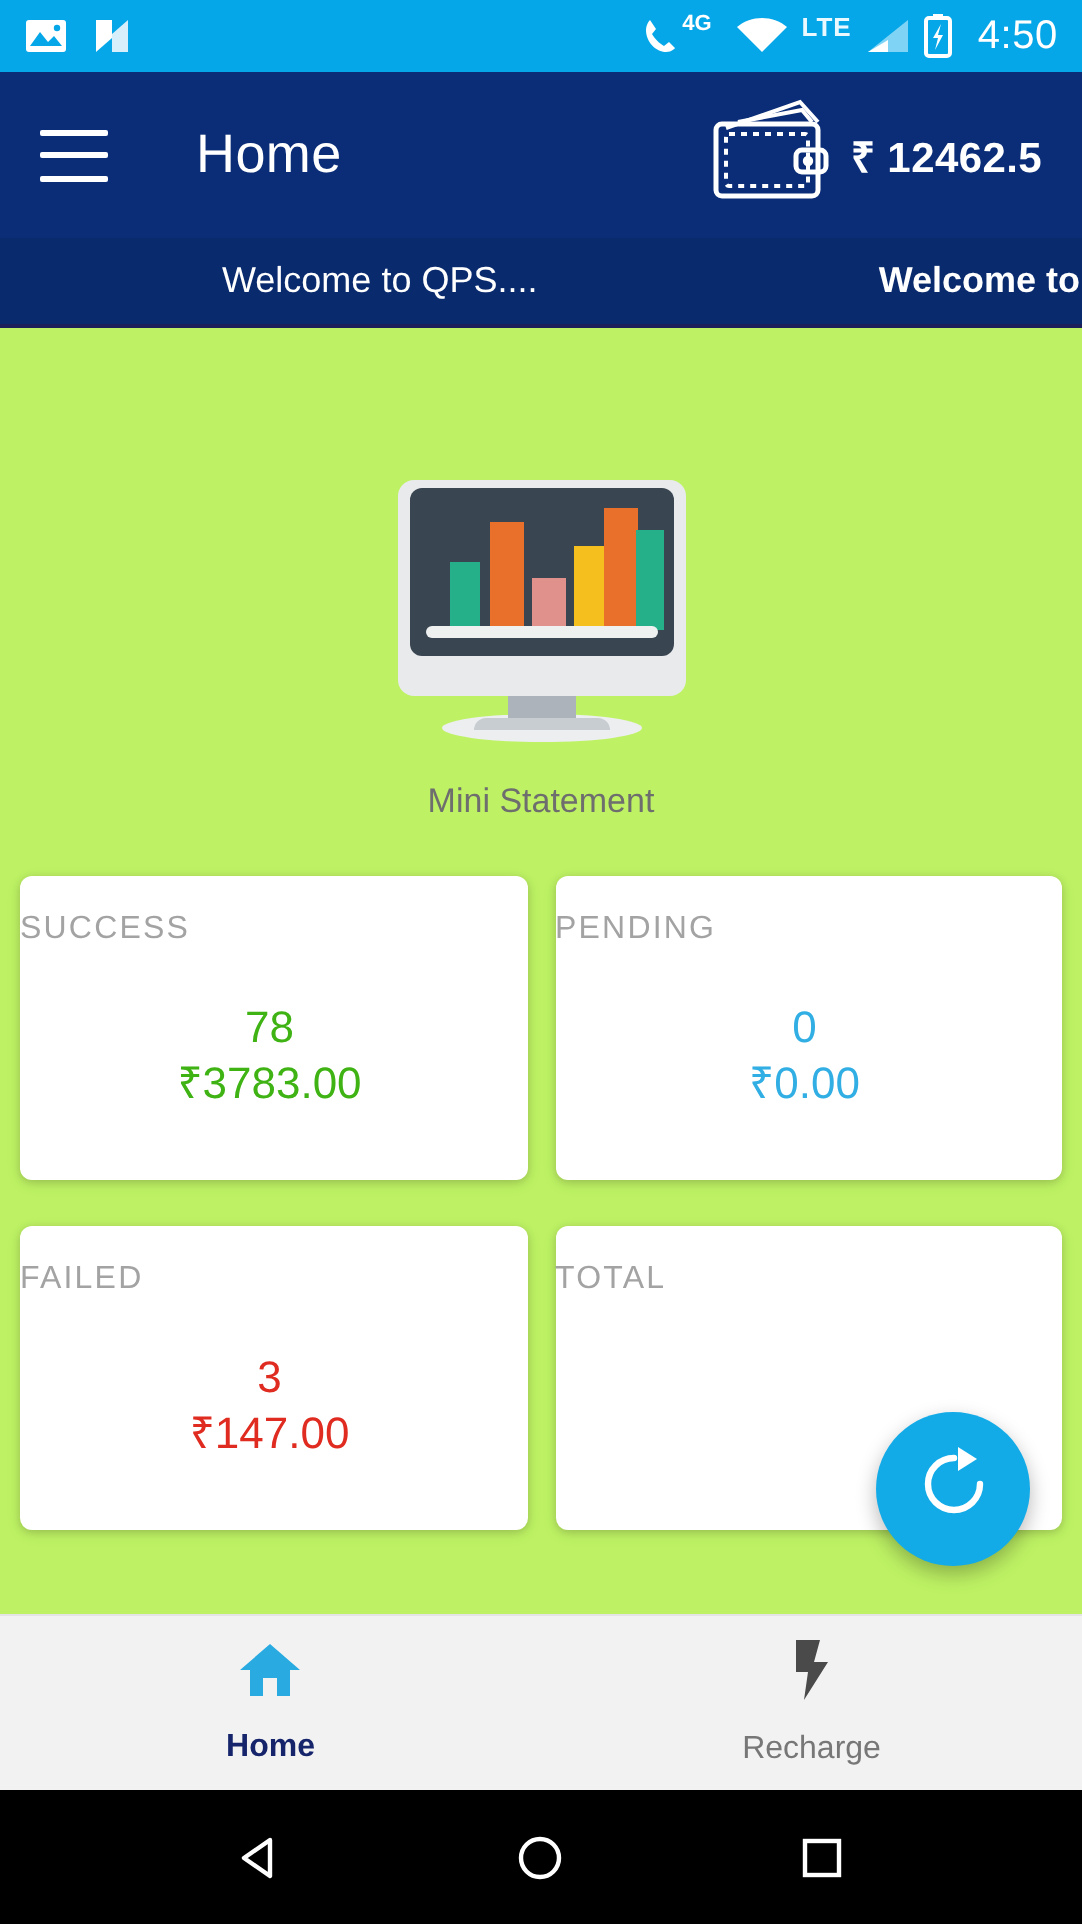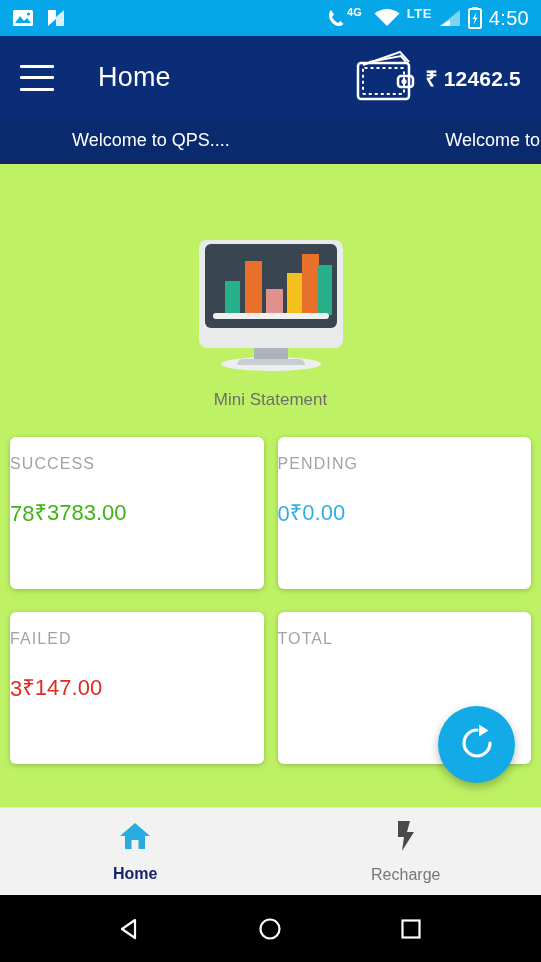--- a/index.html
+++ b/index.html
@@ -27,21 +27,21 @@
     justify-content: center;
   }
   .status-left { display: flex; align-items: center; gap: 12px; }
   .status-right {
     margin-left: auto;
     display: flex; align-items: center; gap: 7px;
   }
   .sb-icon { display: flex; align-items: center; justify-content: center; }
   .status-time {
     color: #fff; font-size: 20px; font-weight: 400;
-    letter-spacing: .3px; 
+    letter-spacing: .3px; margin-left: 6px;
   }
   .lte-text {
     color: #eaf8ff; font-size: 13px; font-weight: 700;
     letter-spacing: .5px; position: relative; top: -5px;
   }
   .fourg-text {
     color:#fff; font-size: 11px; font-weight: 700;
     position: relative; top: -6px; left: -5px;
   }
 
@@ -82,22 +82,22 @@
   }
   .banner-track {
     display: flex; align-items: center;
     white-space: nowrap; width: 100%;
     justify-content: space-between;
     padding: 0 6px;
   }
   .banner-text {
     color: #ffffff; font-size: 18px; font-weight: 500;
   }
-  .banner-text.first { margin-left: 66px; }
-  .banner-text.second { margin-right: -5px; }
+  .banner-text.first { margin-left: 105px; }
+  .banner-text.second { margin-right: -5px; font-weight: bold; }
 
   
   .content {
     flex: 1 1 auto;
     background: #bef264;
     position: relative;
     overflow: hidden;
     display: flex; flex-direction: column;
   }
   .ghost-line {
@@ -130,21 +130,21 @@
     box-shadow: 0 1px 4px rgba(0,0,0,.16), 0 2px 8px rgba(0,0,0,.08);
     display: flex; flex-direction: column; align-items: flex-start;
     padding-top: 18px;
     position: relative;
   }
   .stat-title {
     color: #a3a3a3; font-size: 16px; letter-spacing: 1.1px; font-weight: 400;
   }
   .stat-body {
     position: absolute; left: 0; right: 4px; top: 62px;
-    display: flex; align-items: center;
+    display: flex; flex-direction: column; align-items: center;
   }
   .stat-count { font-size: 22px; font-weight: 400; line-height: 1.25; }
   .stat-amount { font-size: 22px; font-weight: 400; line-height: 1.3; }
 
   
   .fab {
     position: absolute;
     right: 26px; bottom: 24px;
     width: 77px; height: 77px; border-radius: 50%;
     background: #12ABE8;

